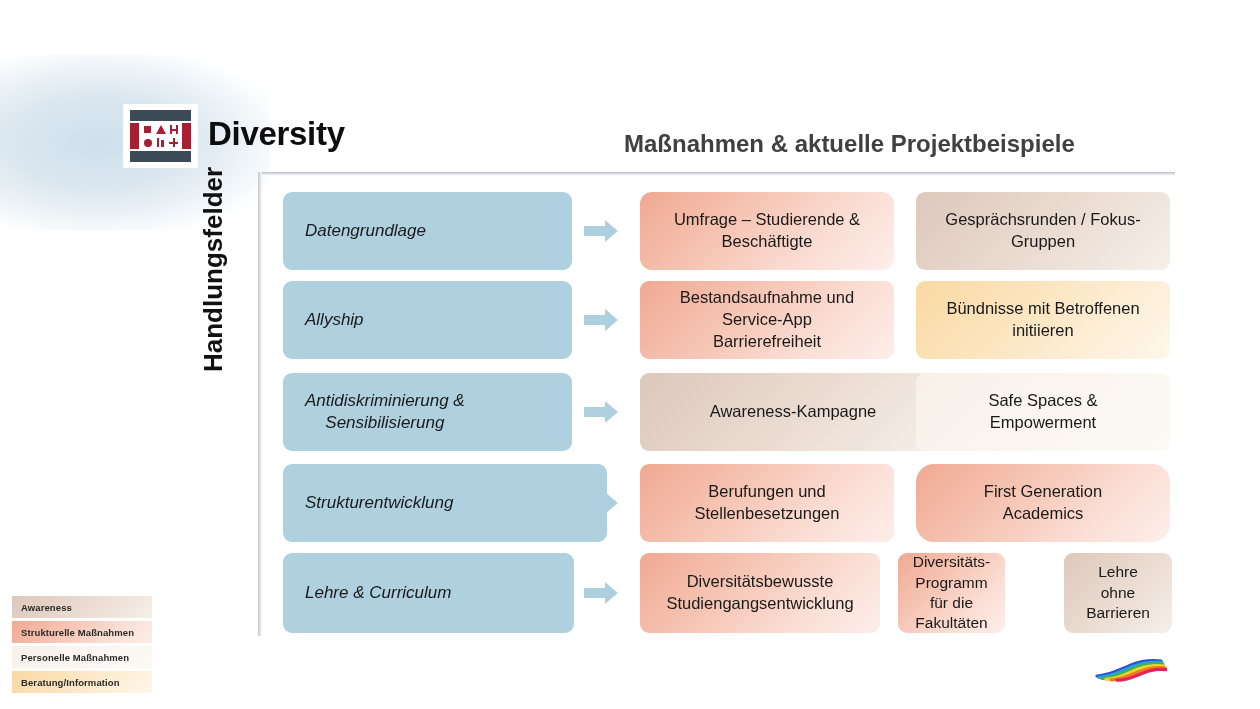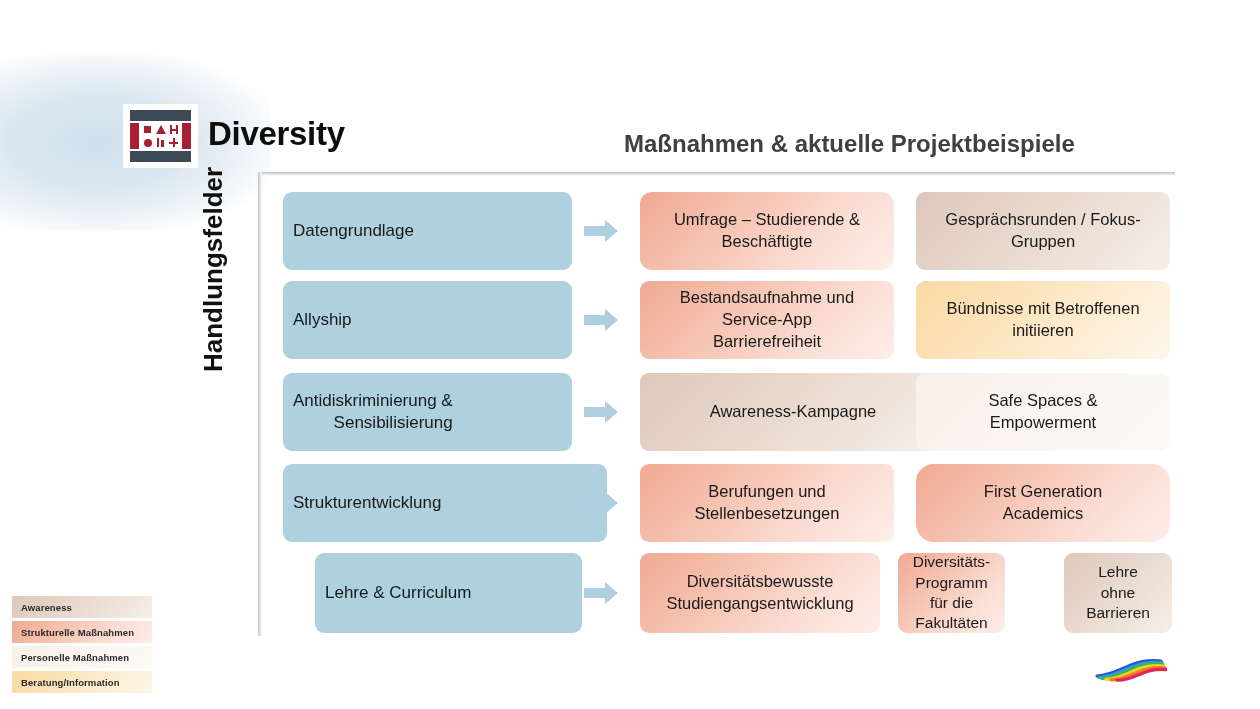--- a/index.html
+++ b/index.html
@@ -154,22 +154,23 @@
     line-height: 1.32;
     padding: 4px 10px;
     white-space: pre-line;
   }
 
   
   .box.field {
     background: #aed0df;
     font-size: 17px;
     justify-content: flex-start;
-    text-align: right;
-    padding-left: 10px;
+    text-align: center;
+    padding-left: 22px;
+    font-style: italic;
   }
 
   
   .c-struct  { background: linear-gradient(135deg, #f0a992 0%, #f6c5b4 38%, #fbdfd6 72%, #fdeee9 100%); }
   .c-aware   { background: linear-gradient(135deg, #ddc8bb 0%, #e6d5ca 35%, #efe3da 70%, #f6efe9 100%); }
   .c-pers    { background: linear-gradient(135deg, #f7f1e9 0%, #faf5ef 45%, #fdfaf6 100%); }
   .c-berat   { background: linear-gradient(135deg, #fad9a3 0%, #fce3bb 35%, #fdeed6 70%, #fef7ea 100%); }
 
   
   .arrow {
@@ -282,21 +283,21 @@
 Empowerment</div>
     <div class="box field" style="left: 283px; top: 464px; width: 324px; height: 78px;">Strukturentwicklung</div>
     <div class="arrow" style="left: 584px; top: 492px;">
       <span class="shaft"></span>
       <span class="head"></span>
     </div>
     <div class="box c-struct" style="left: 640px; top: 464px; width: 254px; height: 78px;">Berufungen und
 Stellenbesetzungen</div>
     <div class="box c-struct" style="left: 916px; top: 464px; width: 254px; height: 78px; border-radius: 18px;">First Generation
 Academics</div>
-    <div class="box field" style="left: 283px; top: 553px; width: 267px; height: 80px; margin-left: 32px;">Lehre &amp; Curriculum</div>
+    <div class="box field" style="left: 283px; top: 553px; width: 291px; height: 80px;">Lehre &amp; Curriculum</div>
     <div class="arrow" style="left: 584px; top: 582px;">
       <span class="shaft"></span>
       <span class="head"></span>
     </div>
     <div class="box c-struct" style="left: 640px; top: 553px; width: 240px; height: 80px;">Diversitätsbewusste
 Studiengangsentwicklung</div>
     <div class="box c-struct" style="left: 898px; top: 553px; width: 107px; height: 80px; font-size: 15.5px; text-align: center;">Diversitäts-
 Programm
 für die
 Fakultäten</div>

